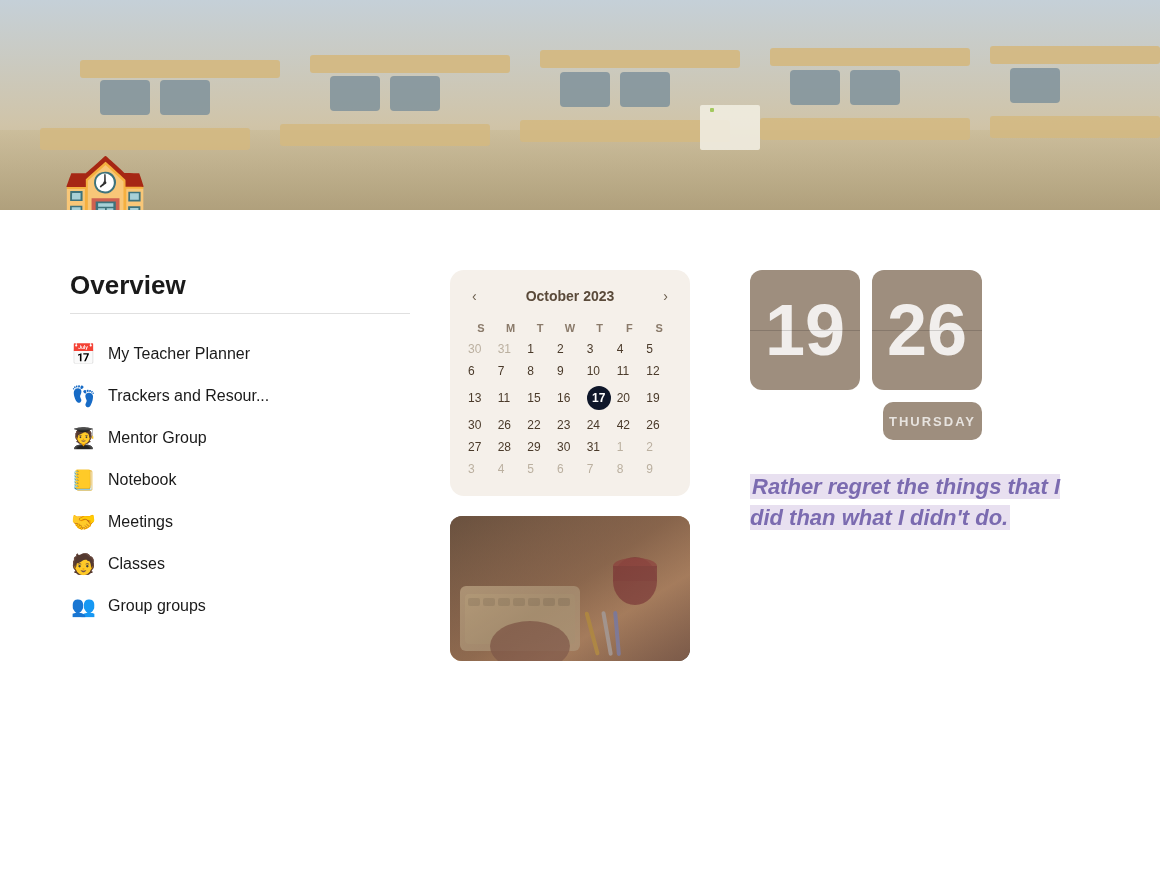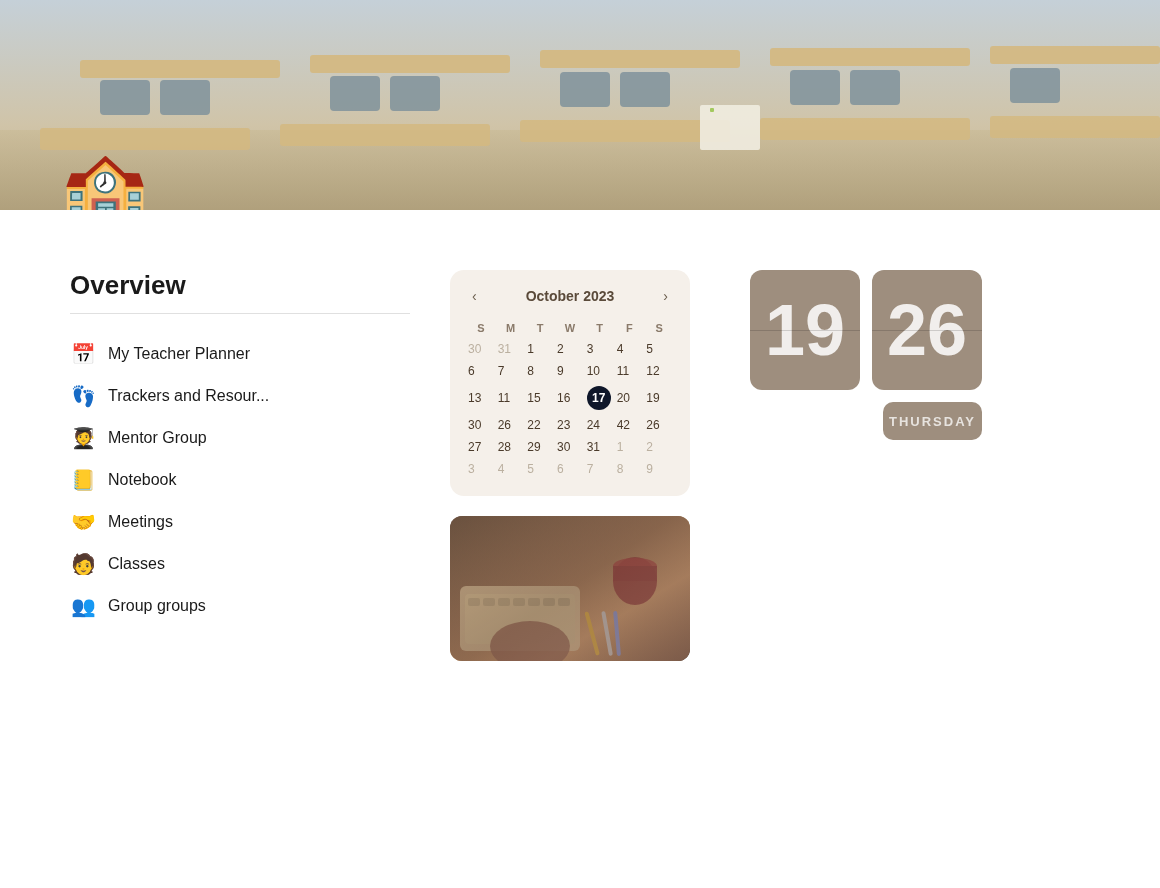--- a/index.html
+++ b/index.html
@@ -447,16 +447,21 @@
         <div style="display:flex; flex-direction:column; gap:12px; align-items:flex-start;">
           <div class="flip-card">
             <span class="flip-number">26</span>
           </div>
           <div class="flip-day-card">
             <span class="flip-day-label">THURSDAY</span>
           </div>
         </div>
       </div>
 
+      <div class="quote-block">
+        <p class="quote-text">
+          <span class="quote-highlight">Rather regret the things that I did than what I didn't do.</span>
+        </p>
+      </div>
     </div>
 
   </div>
 </div>
 
 </body></html>

